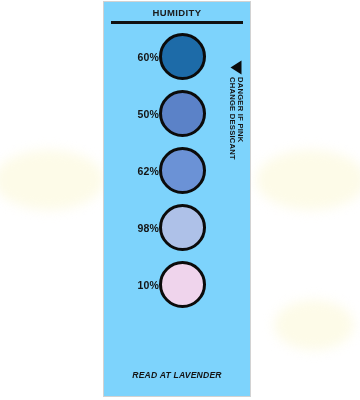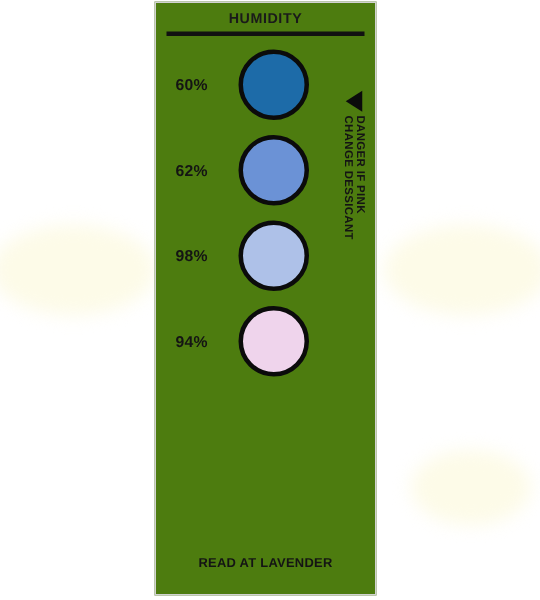--- a/index.html
+++ b/index.html
@@ -26,21 +26,21 @@
   .bg-smudge.left  { left: -6px;  top: 150px; width: 110px; height: 60px; }
   .bg-smudge.right { right: -6px; top: 150px; width: 110px; height: 60px; }
   .bg-smudge.rb    { right: 6px;  top: 300px; width: 80px;  height: 50px; }
 
   #card {
     position: absolute;
     left: 103px;
     top: 1px;
     width: 148px;
     height: 396px;
-    background: #4d7c0f;
+    background: #7dd3fc;
     border: 1px solid #d2d2d2;
     box-sizing: border-box;
     overflow: hidden;
   }
 
   .card-header {
     margin-top: 5px;
     display: flex;
     justify-content: center;
     align-items: baseline;
@@ -69,21 +69,21 @@
     padding-left: 13px;
     box-sizing: border-box;
   }
 
   .row-label {
     width: 42px;
     font-size: 10.5px;
     font-weight: bold;
     color: #141414;
     letter-spacing: 0.2px;
-    text-align: left;
+    text-align: right;
   }
 
   .swatch {
     width: 47px;
     height: 47px;
     border-radius: 50%;
     border: 3.5px solid #0b0b0b;
     box-sizing: border-box;
   }
 
@@ -125,20 +125,21 @@
     position: absolute;
     left: 0;
     right: 0;
     bottom: 14px;
     text-align: center;
     font-size: 8.6px;
     font-weight: bold;
     line-height: 1.35;
     letter-spacing: 0.2px;
     color: #141414;
+    font-style: italic;
   }
 </style>
 </head>
 <body>
 
 <div class="bg-smudge left"></div>
 <div class="bg-smudge right"></div>
 <div class="bg-smudge rb"></div>
 
 <div id="card">
@@ -149,34 +150,38 @@
 
   <div class="header-rule"></div>
 
   <div class="scale">
 
     <div class="scale-row">
       <span class="row-label">60%</span>
       <span class="swatch" style="background-color: rgb(29, 107, 168);"></span>
     </div>
 
+    <div class="scale-row">
+      <span class="row-label">50%</span>
+      <span class="swatch" style="background-color: rgb(91, 130, 200);"></span>
+    </div>
 
     <div class="scale-row">
       <span class="row-label">62%</span>
       <span class="swatch" style="background-color: rgb(107, 146, 214);"></span>
     </div>
 
     <div class="scale-row">
       <span class="row-label">98%</span>
       <span class="swatch" style="background-color: rgb(174, 193, 232);"></span>
     </div>
 
 
     <div class="scale-row">
-      <span class="row-label">94%</span>
+      <span class="row-label">10%</span>
       <span class="swatch" style="background-color: rgb(239, 212, 236);"></span>
     </div>
 
   </div>
 
   <div class="warning">
     <span class="warning-arrow"></span>
     <span class="warning-text">
       <span>DANGER IF PINK</span>
       <span>CHANGE DESSICANT</span>

